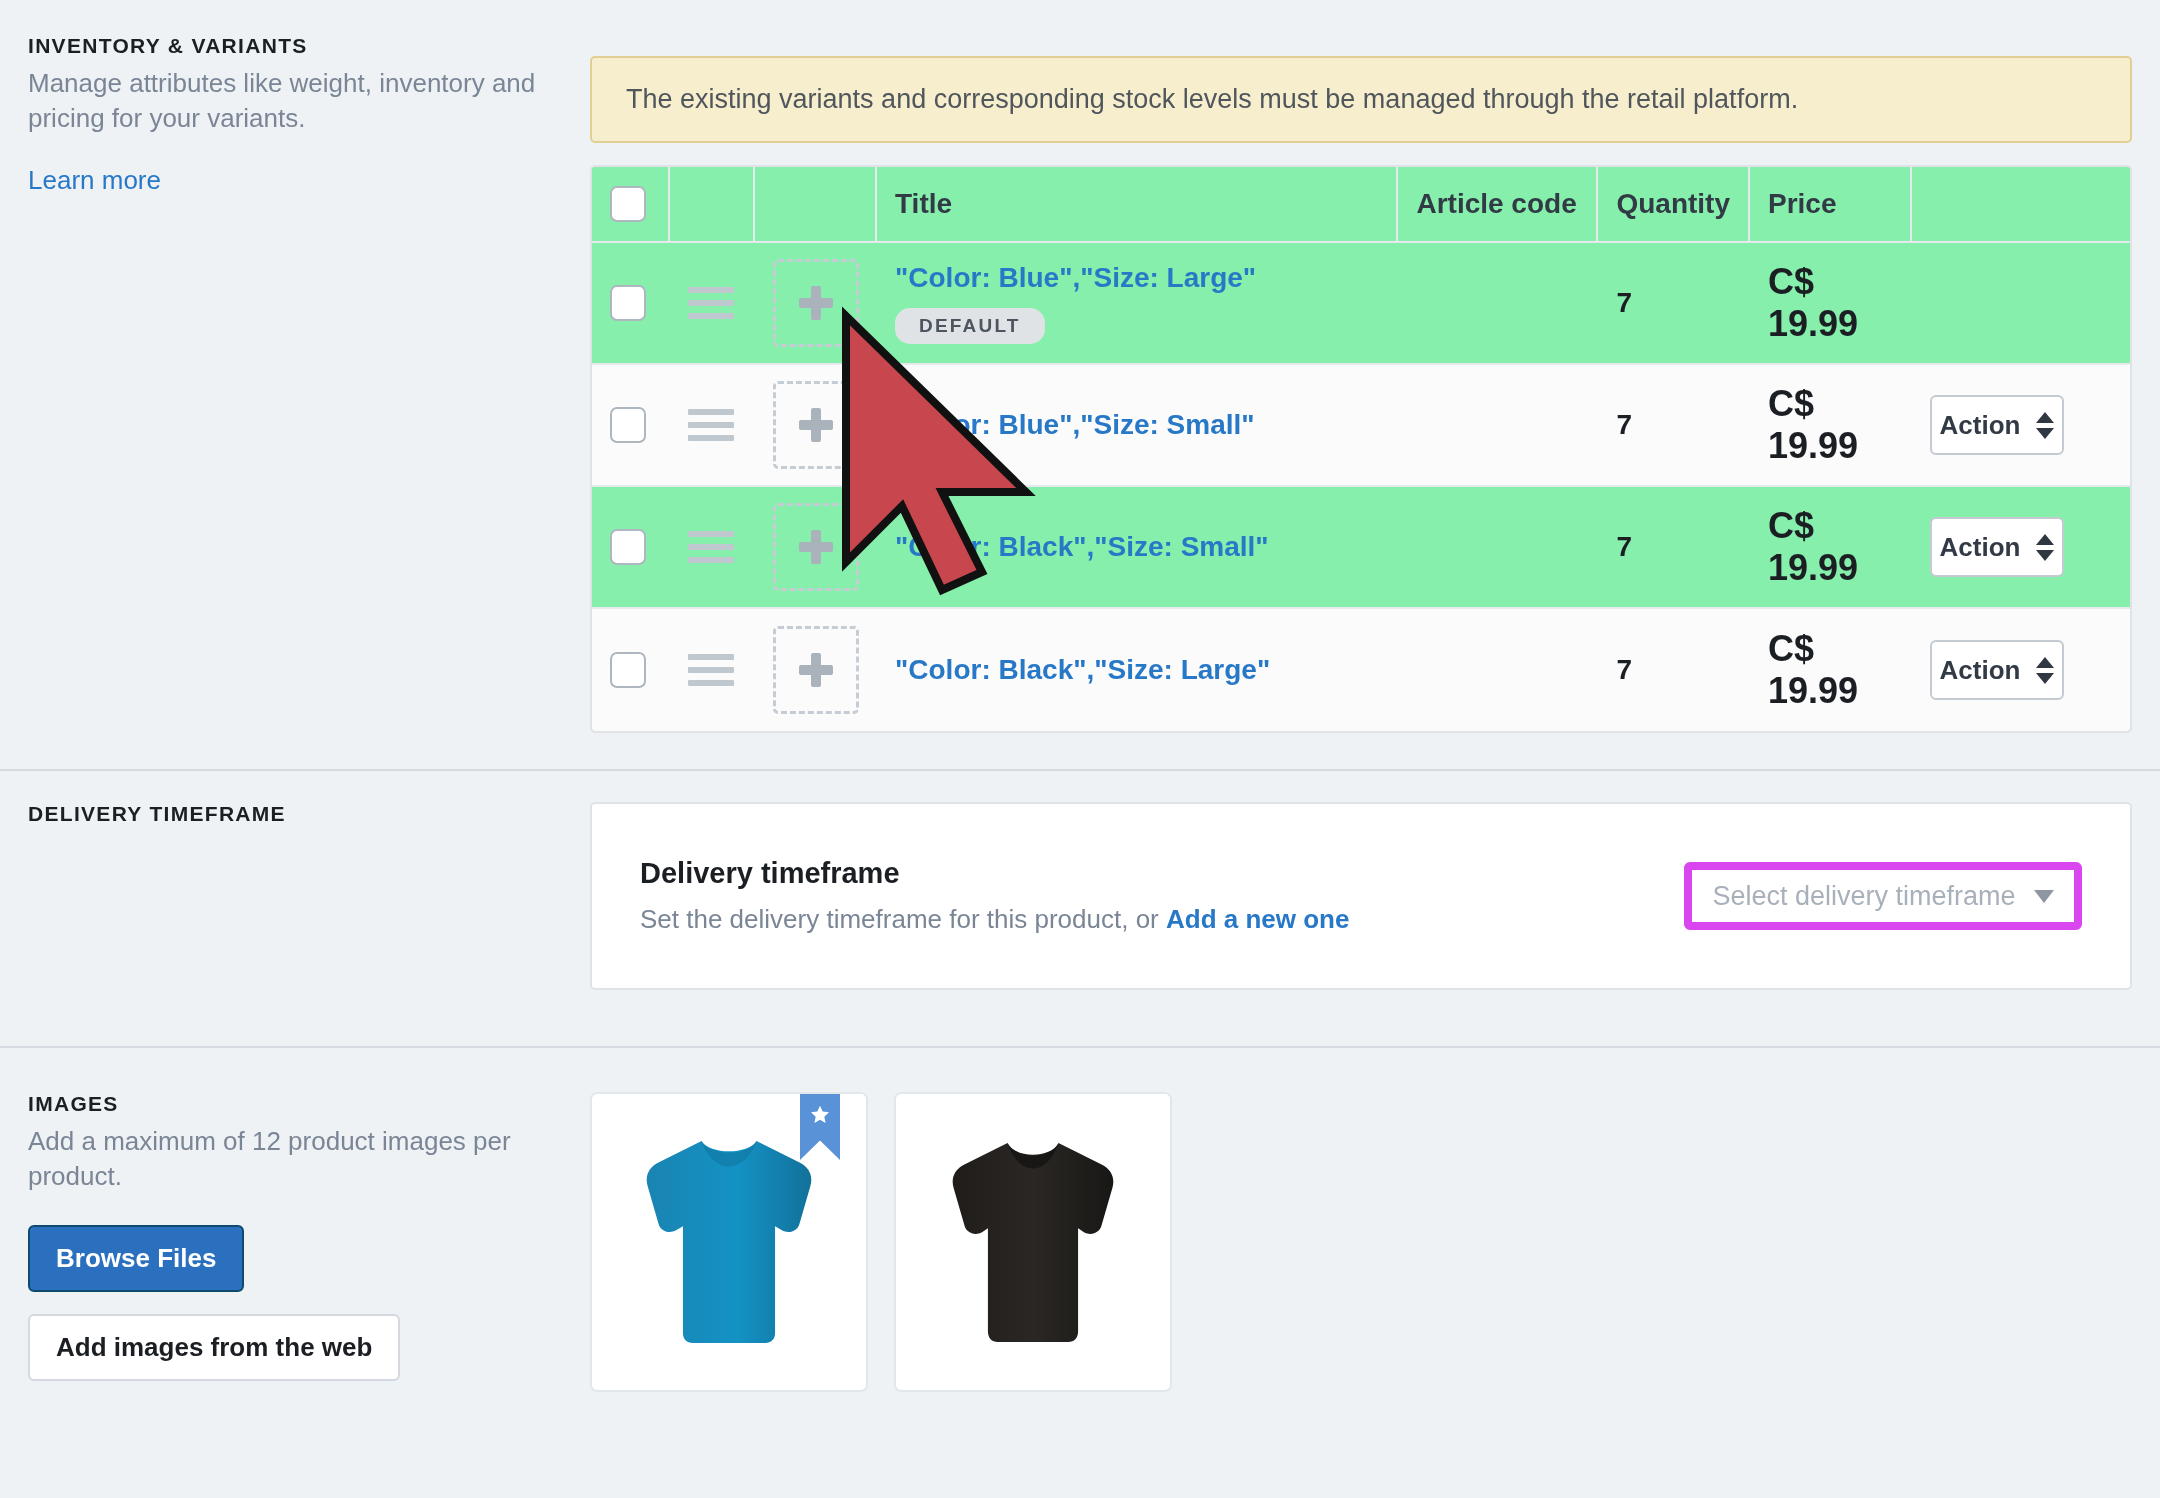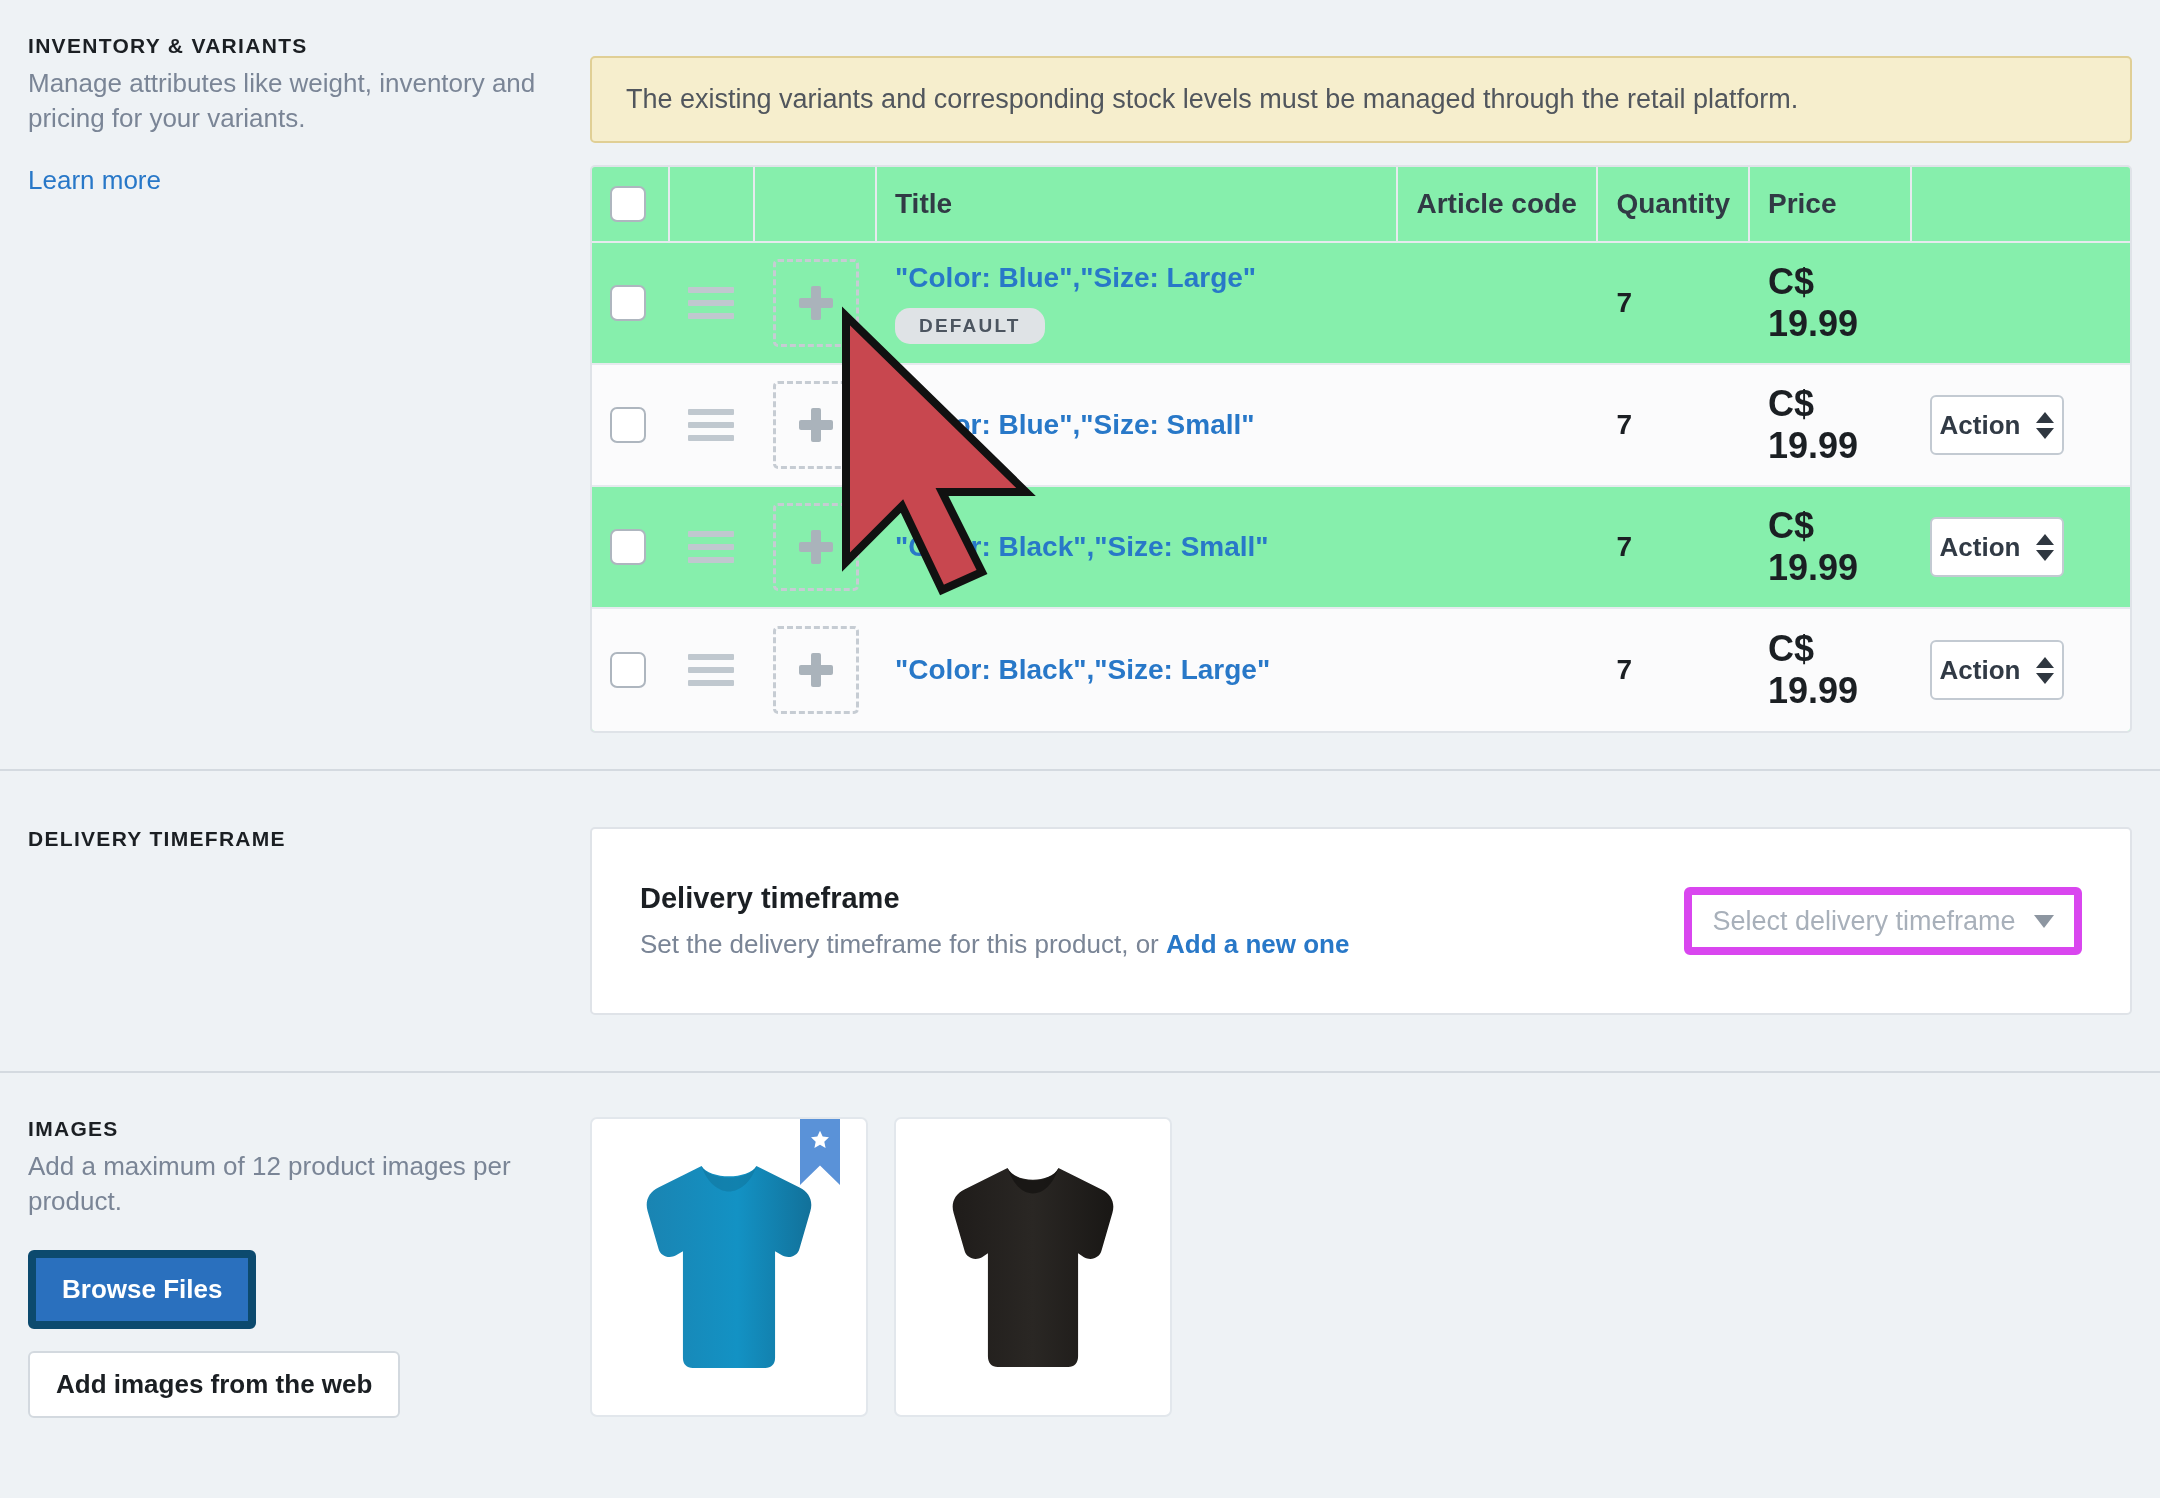--- a/index.html
+++ b/index.html
@@ -119,21 +119,21 @@
   .select-box {
     width: 398px; height: 68px; border: 8px solid #d946ef; border-radius: 6px;
     background: #fff; display: flex; align-items: center; justify-content: center;
     gap: 18px; font-size: 27px; color: #a8b0ba; cursor: pointer;
   }
   .chev { width: 0; height: 0; border-left: 10px solid transparent;
           border-right: 10px solid transparent; border-top: 13px solid #8d96a1; }
 
   
   .btn-primary {
-    display: inline-block; background: #2a70be; border: 8px solid #0c4a6e;
+    display: inline-block; background: #2a70be; border: 2px solid #0c4a6e;
     border-radius: 6px; color: #fff; font-size: 26px; font-weight: bold;
     padding: 16px 26px; margin-top: 30px; cursor: pointer;
   }
   .btn-secondary {
     display: inline-block; background: #fff; border: 2px solid #d3d9df;
     border-radius: 6px; color: #1b1f23; font-size: 26px; font-weight: bold;
     padding: 16px 26px; margin-top: 22px; cursor: pointer;
   }
   .thumbs { display: flex; gap: 26px; }
   .thumb {
@@ -309,21 +309,21 @@
             </td>
           </tr>
 
         </tbody>
       </table>
     </div>
   </div>
 
   <div class="divider"></div>
 
-  <div class="section" style="padding-top:56px; padding-bottom:56px;">
+  <div class="section" style="padding-top:31px; padding-bottom:56px;">
     <div class="sec-left">
       <div class="sec-title">DELIVERY TIMEFRAME</div>
     </div>
     <div class="sec-right">
       <div class="card">
         <div class="card-body">
           <div class="card-h">Delivery timeframe</div>
           <div class="card-sub">
             <span>Set the delivery timeframe for this product, or </span><a>Add a new one</a>
           </div>

